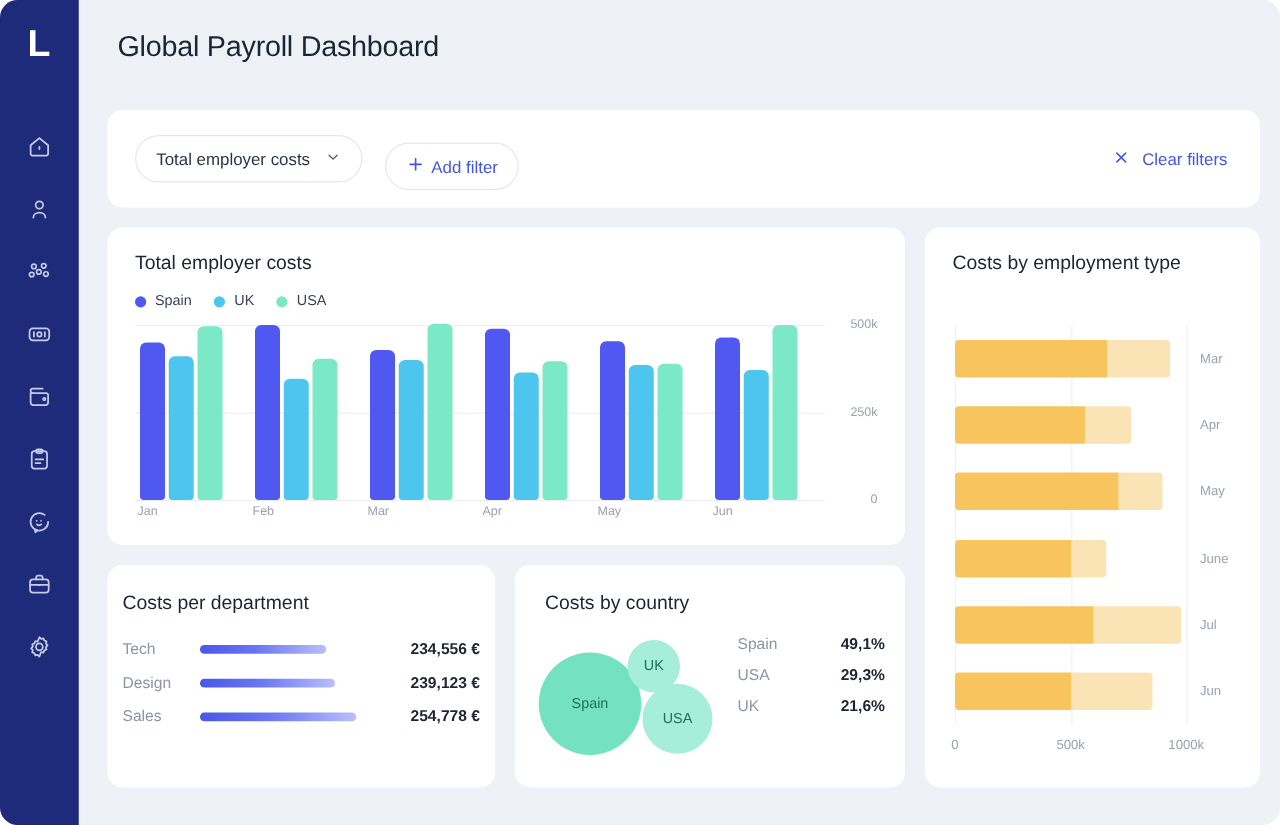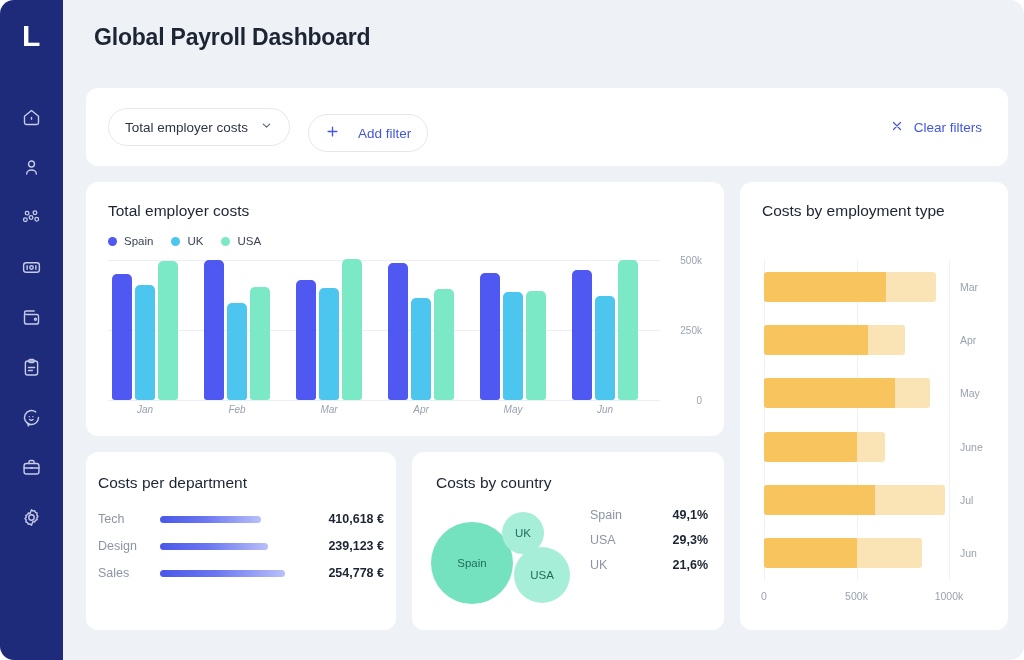--- a/index.html
+++ b/index.html
@@ -39,21 +39,21 @@
   #sidebar .nav-item {
     width: 34px; height: 34px;
     display: flex; align-items: center; justify-content: center;
     border-radius: 9px;
   }
   #sidebar .nav-item svg { display: block; }
 
   
   #page-title {
     position: absolute; left: 94px; top: 24px;
-    font-size: 23px; font-weight: 700; color: #1d2433;
+    font-size: 23px; font-weight: 400; color: #1d2433;
     letter-spacing: -0.2px;
   }
 
   
   #filter-bar {
     position: absolute; left: 86px; top: 88px;
     width: 922px; height: 78px;
     background: #ffffff;
     border-radius: 12px;
     display: flex; align-items: center;
@@ -66,21 +66,21 @@
     background: #fff;
     display: inline-flex; align-items: center; gap: 9px;
     padding: 0 16px;
     font-size: 13.5px; color: #2c3446;
     white-space: nowrap;
   }
   .pill .cal { flex: 0 0 auto; }
   .pill .chev { margin-left: 3px; }
   .pill.date { margin-right: 18px; }
   .pill.metric { margin-right: 18px; }
-  .pill.addfilter { color: #4356e0; border-color: #e4e7ee; gap: 18px; font-weight: 500; margin-top: 12px; }
+  .pill.addfilter { color: #4356e0; border-color: #e4e7ee; gap: 5px; font-weight: 500; margin-top: 12px; }
   #clear-filters {
     margin-left: auto;
     display: inline-flex; align-items: center; gap: 10px;
     color: #4356e0; font-size: 13.5px; font-weight: 500;
     padding-right: 4px;
   }
 
   
   .card { position: absolute; background: #ffffff; border-radius: 12px; }
   .card-title { font-size: 15.5px; color: #1d2433; font-weight: 500; }
@@ -90,21 +90,21 @@
 
   
   #card-total { left: 86px; top: 182px; width: 638px; height: 254px; padding: 20px 22px; }
   #vbar-area { position: absolute; left: 22px; top: 78px; width: 594px; height: 155px; }
   #vbar-plot { position: absolute; left: 0; top: 0; width: 552px; height: 140px; }
   .grid-h { position: absolute; left: 0; width: 100%; height: 1px; background: #eceff4; }
   .vgroup { position: absolute; bottom: 0; height: 140px; display: flex; align-items: flex-end; gap: 3px; }
   .vbar { width: 20px; border-radius: 5px 5px 3px 3px; }
   .vmonth {
     position: absolute; top: 144px;
-    font-size: 10px; color: #9aa1b0; text-align: center; width: 70px; font-style: italic;
+    font-size: 10px; color: #9aa1b0; text-align: left; width: 70px;
   }
   .yaxis { position: absolute; right: 0; top: 0; width: 40px; height: 140px; }
   .ytick { position: absolute; right: 0; font-size: 10px; color: #9aa1b0; transform: translateY(-50%); }
 
   
   #card-emp { left: 740px; top: 182px; width: 268px; height: 448px; padding: 20px 0 0 0; }
   #card-emp .card-title { margin-left: 22px; }
   #card-emp .legend { margin-left: 24px; }
   #hbar-area { position: absolute; left: 24px; top: 78px; width: 244px; height: 350px; }
   #hbar-plot { position: absolute; left: 0; top: 0; width: 185px; height: 320px; }
@@ -388,21 +388,21 @@
   </div>
 
   <div class="card" id="card-dept">
     <div class="card-title">Costs per department</div>
     <div class="dept-list" id="dept-list">
         <div class="dept-row">
           <div class="dept-name">Tech</div>
           <div class="dept-track">
             <div class="dept-fill" style="width: 72%;"></div>
           </div>
-          <div class="dept-val">410,618 €</div>
+          <div class="dept-val">234,556 €</div>
         </div>
         <div class="dept-row">
           <div class="dept-name">Design</div>
           <div class="dept-track">
             <div class="dept-fill" style="width: 77%;"></div>
           </div>
           <div class="dept-val">239,123 €</div>
         </div>
         <div class="dept-row">
           <div class="dept-name">Sales</div>

